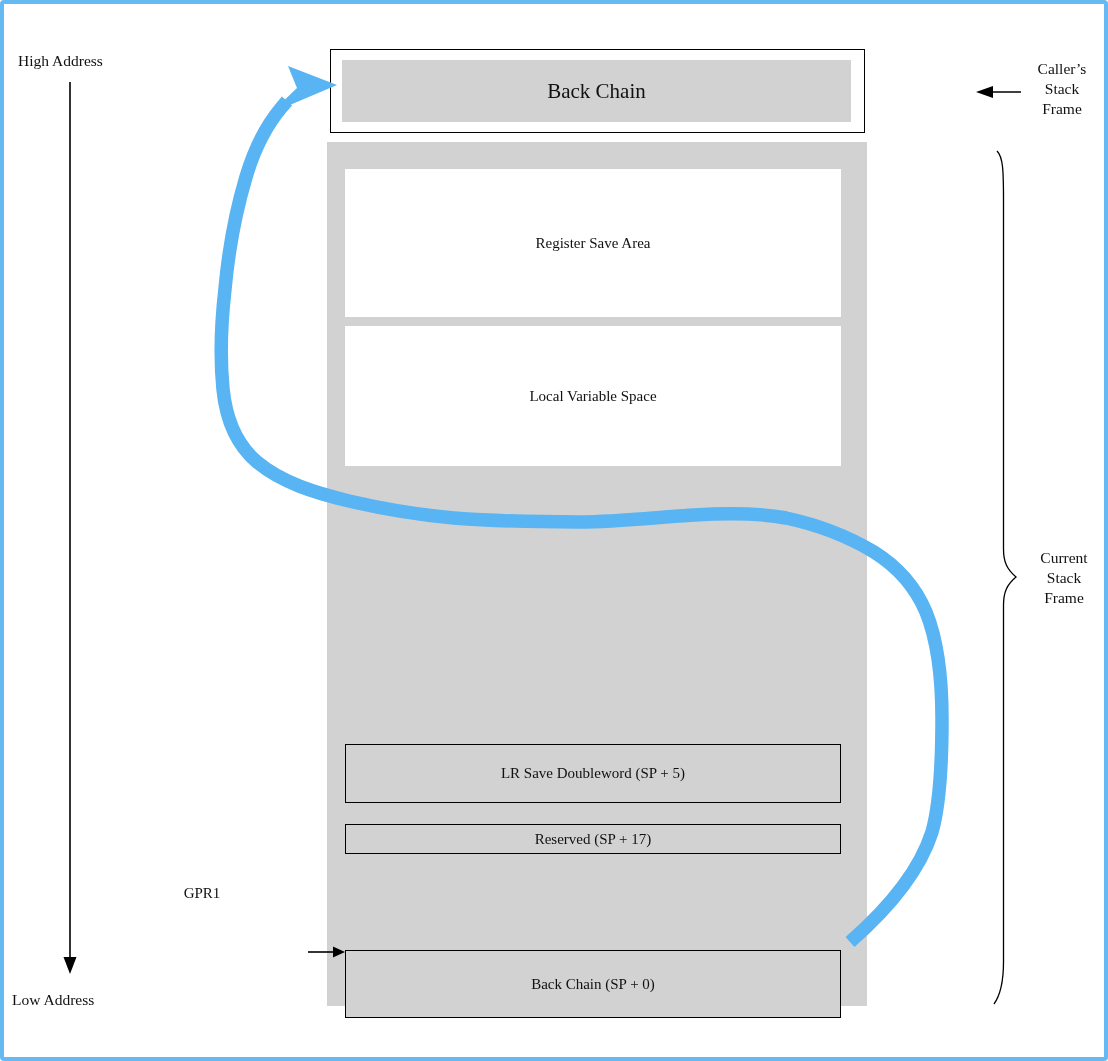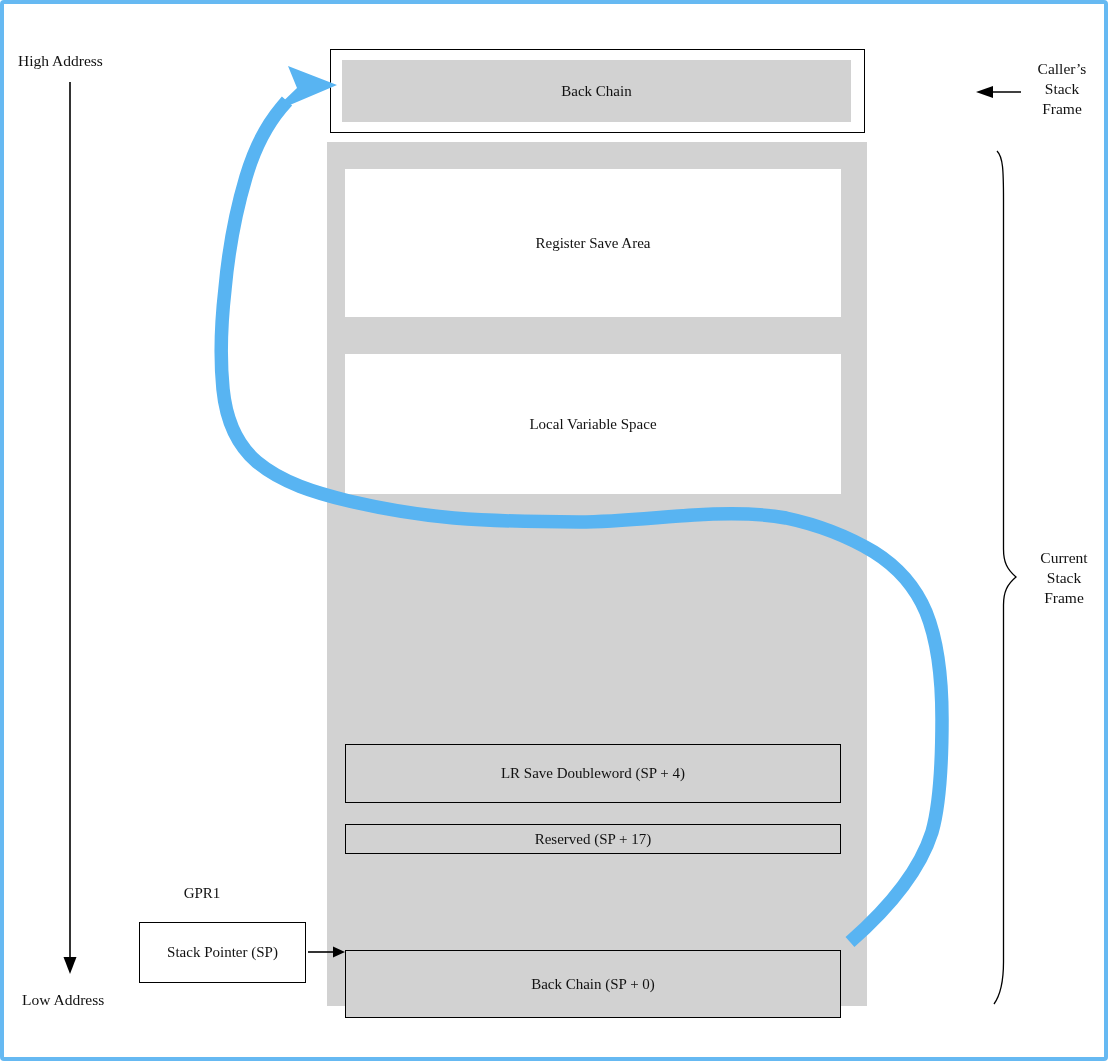--- a/index.html
+++ b/index.html
@@ -22,37 +22,37 @@
 
   
   .caller-box{
     position:absolute;left:326px;top:45px;width:535px;height:84px;
     border:1.5px solid #000;box-sizing:border-box;background:#fff;
   }
   .caller-bar{
     position:absolute;left:11px;top:10px;width:509px;height:62px;
     background:var(--gray);
     display:flex;align-items:center;justify-content:center;
-    font-size:15px;
+    font-size:21px;
   }
 
   
   .container{
     position:absolute;left:323px;top:138px;width:540px;height:864px;
     background:var(--gray);
   }
   .row{
     position:absolute;left:18px;width:496px;
     display:flex;align-items:center;justify-content:center;
     font-size:15px;box-sizing:border-box;text-align:center;
   }
   .plain{background:#fff;}
   .outlined{background:var(--gray);border:1.5px solid #000;}
   .r-register{top:27px;height:148px;}
-  .r-local{top:212px;height:140px;}
+  .r-local{top:184px;height:140px;}
   .r-callee{top:355px;height:150px;}
   .r-toc{top:519px;height:60px;}
   .r-lr{top:602px;height:59px;}
   .r-reserved{top:682px;height:30px;}
   .r-cr{top:730px;height:29px;}
   .r-backchain{top:776px;height:68px;margin-top:32px;}
 
   
   .gpr1{position:absolute;left:168px;top:881px;width:60px;text-align:center;font-size:15px;}
   .sp-box{
@@ -62,48 +62,47 @@
   }
 
   .overlay{position:absolute;left:0;top:0;width:1108px;height:1061px;pointer-events:none;}
 </style>
 </head>
 <body>
 
 <div class="page">
 
   <div class="lbl" style="left:14px;top:48px;">High Address</div>
-  <div class="lbl" style="left:18px;top:987px;">Low Address</div>
+  <div class="lbl" style="left:8px;top:987px;">Low Address</div>
 
   <div class="lbl-block" style="left:1010px;top:55px;width:96px;">
     <div>Caller’s</div>
     <div>Stack</div>
     <div>Frame</div>
   </div>
 
   <div class="lbl-block" style="left:1012px;top:544px;width:96px;">
     <div>Current</div>
     <div>Stack</div>
     <div>Frame</div>
   </div>
 
   <div class="caller-box">
     <div class="caller-bar">Back Chain</div>
   </div>
 
   <div class="container">
     <div class="row plain r-register">Register Save Area</div>
     <div class="row plain r-local">Local Variable Space</div>
-    <div class="row outlined r-lr">LR Save Doubleword (SP + 4)</div>
+    <div class="row outlined r-lr">LR Save Doubleword (SP + 5)</div>
     <div class="row outlined r-reserved">Reserved (SP + 17)</div>
     <div class="row outlined r-backchain">Back Chain (SP + 0)</div>
   </div>
 
   <div class="gpr1">GPR1</div>
-  <div class="sp-box">Stack Pointer (SP)</div>
 
   <svg class="overlay" viewBox="0 0 1108 1061">
 
     <g>
       <line x1="66" y1="78" x2="66" y2="956" stroke="#000" stroke-width="1.6"></line>
       <polygon points="66,970 59.5,953 72.5,953" fill="#000"></polygon>
     </g>
 
     <g>
       <line x1="1017" y1="88" x2="983" y2="88" stroke="#000" stroke-width="1.6"></line>

